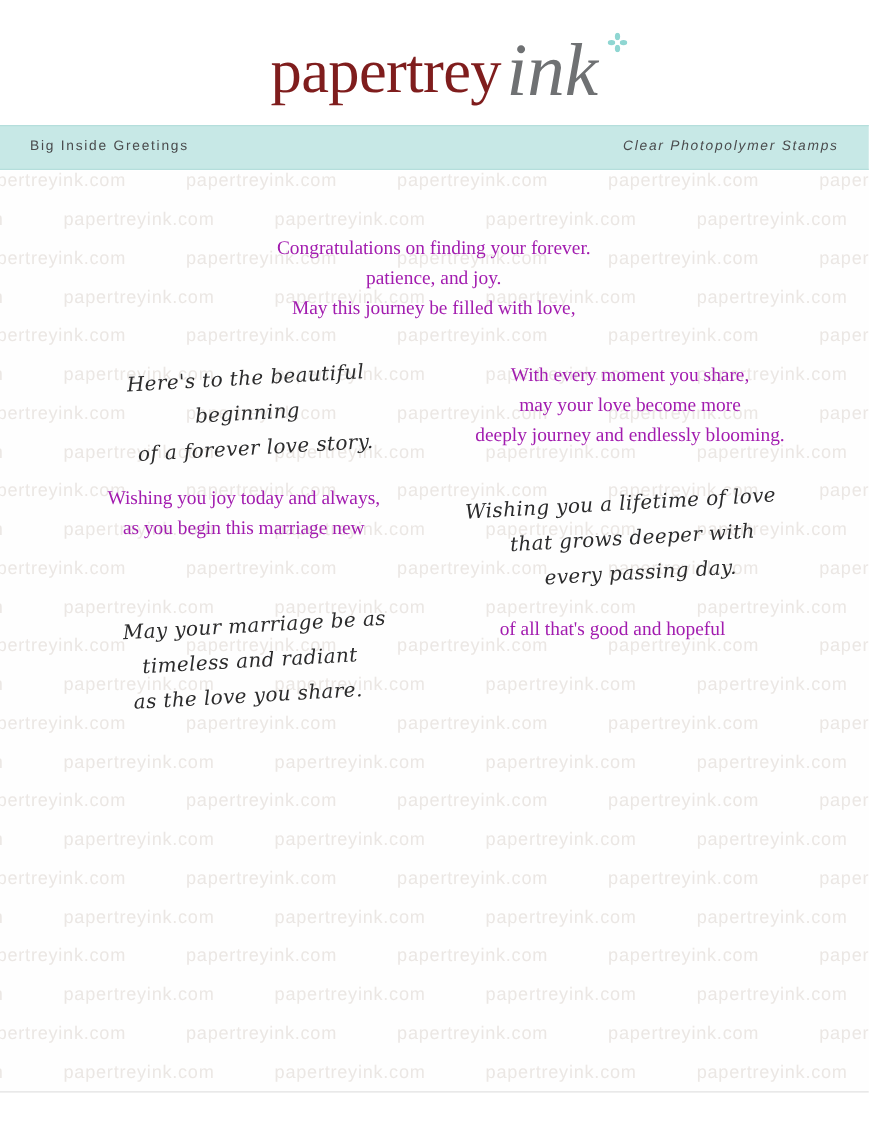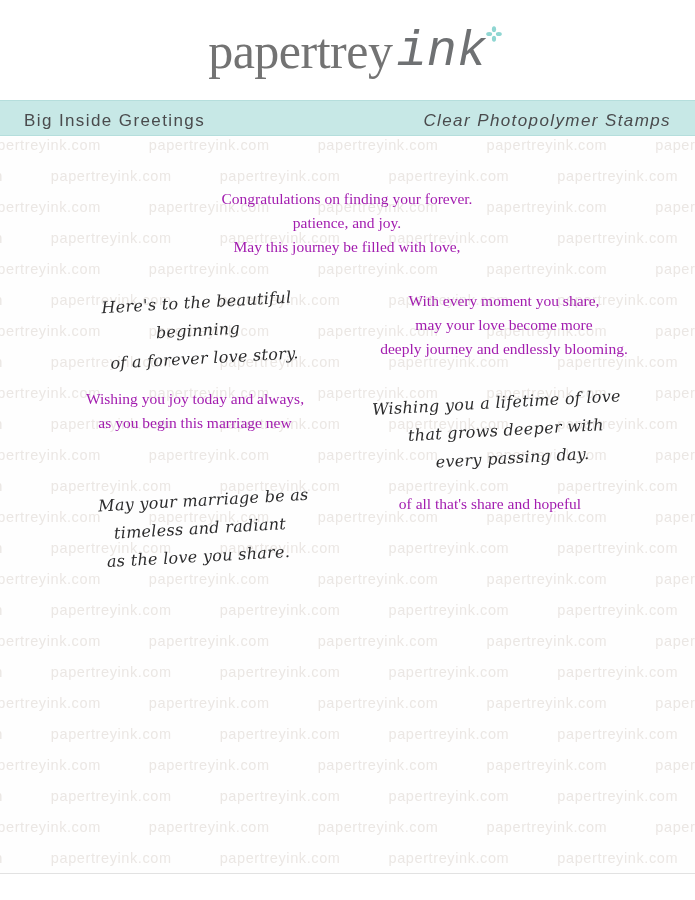--- a/index.html
+++ b/index.html
@@ -28,27 +28,27 @@
     left: 0;
     width: 695px;
     height: 70px;
     text-align: center;
     white-space: nowrap;
   }
   .brand-word {
     font-family: "Liberation Serif", serif;
     font-size: 50px;
     letter-spacing: -0.5px;
-    color: #737373;
+    color: #7f1d1d;
     vertical-align: middle;
   }
   .brand-ink {
-    font-family: Liberation Mono, monospace;
+    font-family: Liberation Serif, serif;
     font-style: italic;
-    font-size: 50px;
+    font-size: 60px;
     color: #6f7173;
     vertical-align: middle;
     margin-left: 0;
   }
   .brand-flower {
     position: absolute;
     top: 4px;
     left: 486px;
     width: 16px;
     height: 16px;
@@ -62,21 +62,21 @@
     width: 695px;
     height: 36px;
     background: #c7e8e6;
     box-sizing: border-box;
     border-top: 1px solid #b5dedc;
     border-bottom: 1px solid #b5dedc;
   }
   .bar-left, .bar-right {
     position: absolute;
     top: 10px;
-    font-size: 17px;
+    font-size: 11px;
     letter-spacing: 1.4px;
     color: #4a4b4d;
     font-family: "Liberation Sans", sans-serif;
   }
   .bar-left { left: 24px; }
   .bar-right { right: 24px; font-style: italic; }
 
   
   .watermark {
     position: absolute;
@@ -233,19 +233,19 @@
       <div class="ind3">every passing day.</div>
     </div>
 
     <div class="stamp script" id="s6">
       <div class="ind2">May your marriage be as</div>
       <div class="ind1">timeless and radiant</div>
       <div>as the love you share.</div>
     </div>
 
     <div class="stamp serif" id="s7">
-      <div>of all that's share and hopeful</div>
+      <div>of all that's good and hopeful</div>
     </div>
 
   </div>
 
   <div class="bottom-rule"></div>
 </div>
 
 </body></html>

